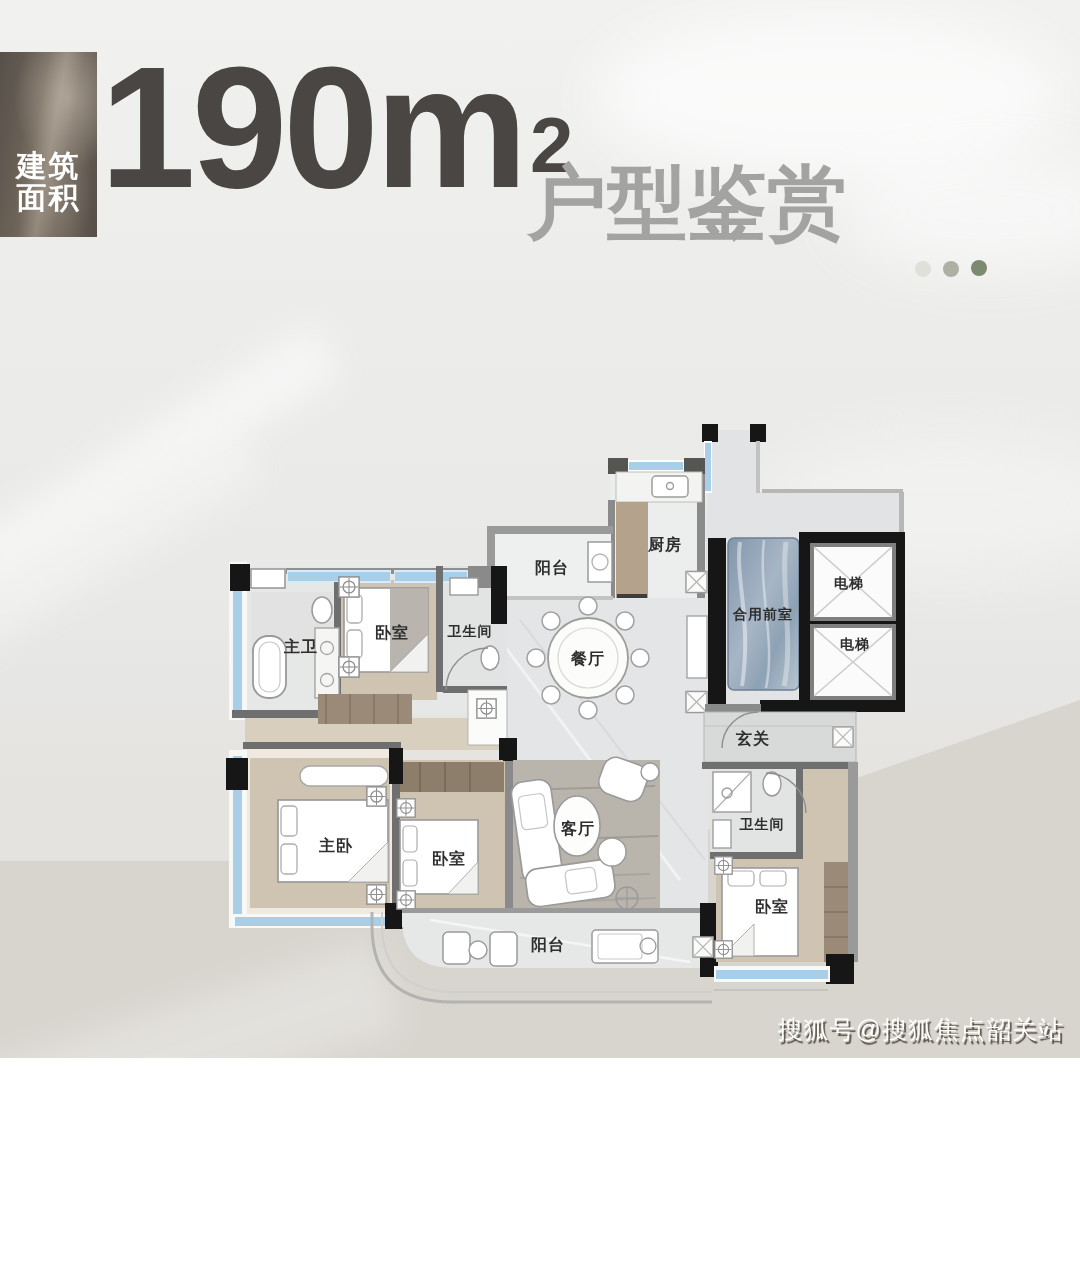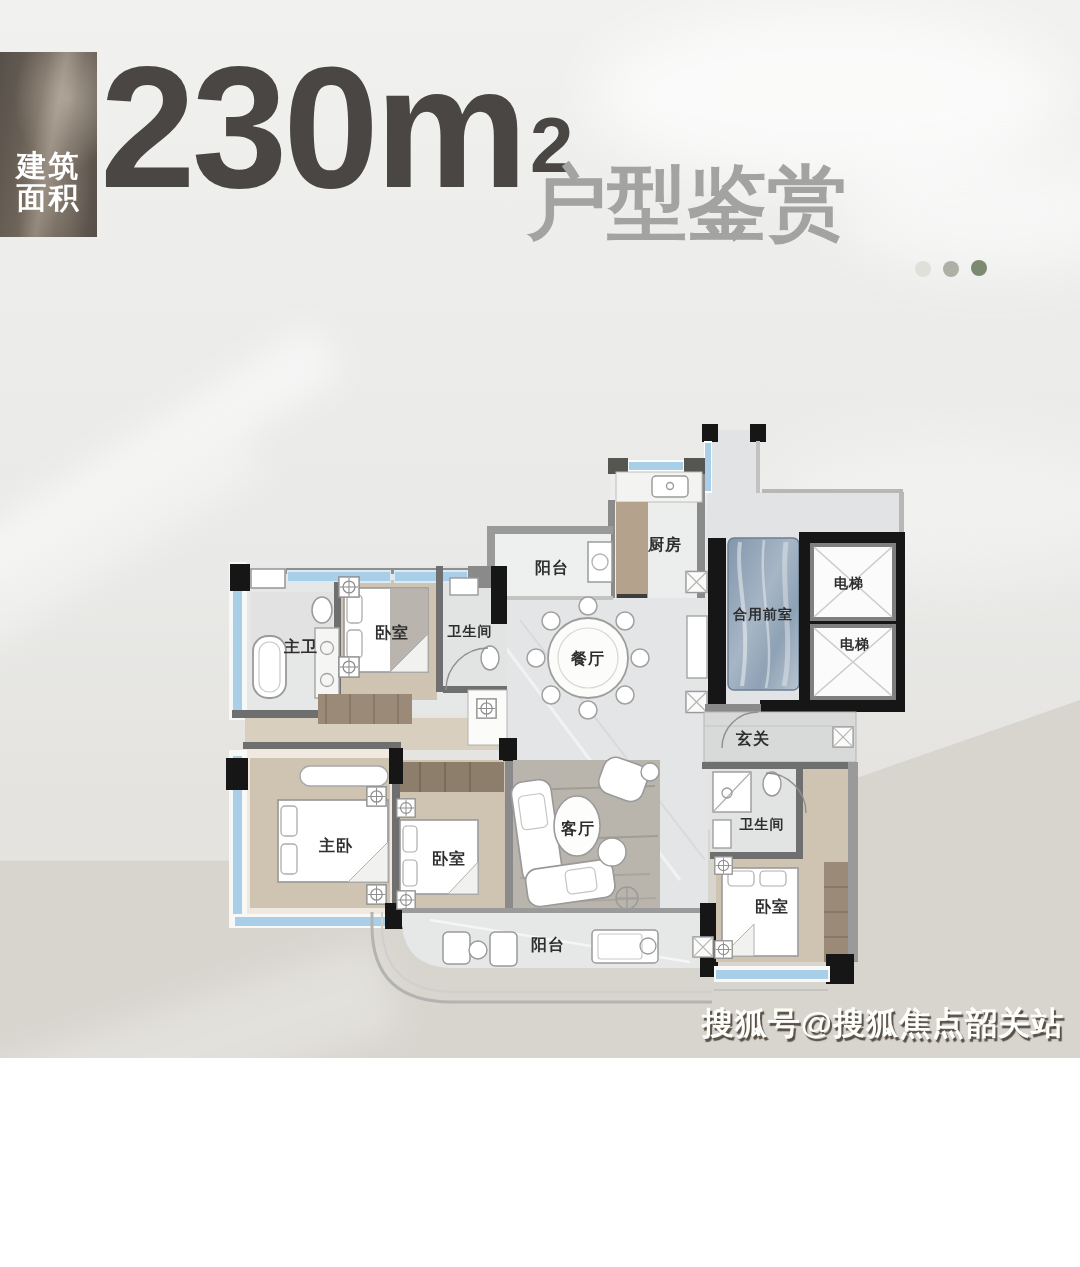--- a/index.html
+++ b/index.html
@@ -52,21 +52,21 @@
   .area-sup{
     font-size:78px;vertical-align:top;position:relative;top:18px;left:6px;letter-spacing:0;
   }
   .plan-title{
     position:absolute;left:527px;top:150px;
     color:#a3a3a2;font-size:80px;font-weight:bold;letter-spacing:0px;white-space:nowrap;
   }
   .dots{position:absolute;left:908px;top:255px;}
   .watermark{
     position:absolute;right:16px;bottom:12px;
-    color:#fdfdfa;font-size:32px;font-weight:bold;letter-spacing:1px;
+    color:#fdfdfa;font-size:25px;font-weight:normal;letter-spacing:1px;
     text-shadow:2px 3px 1px rgba(72,64,52,.9);
     white-space:nowrap;
     margin-left:19px;
   }
   .plan-svg{position:absolute;left:0;top:0;}
   svg text{
     font-family:"Liberation Sans","DejaVu Sans",sans-serif;
     font-weight:bold;fill:#2e2e2e;
   }
   .rl{font-size:16px;letter-spacing:1px;}
@@ -83,21 +83,21 @@
   <div class="cloud c1"></div>
   <div class="cloud c2"></div>
   <div class="cloud c3"></div>
 
   <div class="badge">
     <div class="badge-text">
       <div>建筑</div>
       <div>面积</div>
     </div>
   </div>
-  <div class="area-big"><span>230m</span><span class="area-sup">2</span></div>
+  <div class="area-big"><span>190m</span><span class="area-sup">2</span></div>
   <div class="plan-title">户型鉴赏</div>
 
   <svg class="dots" width="92" height="26">
     <circle cx="15" cy="14" r="8" fill="#dfe0da"></circle>
     <circle cx="43" cy="14" r="8" fill="#aeb0a6"></circle>
     <circle cx="71" cy="13" r="8" fill="#7d8a72"></circle>
   </svg>
 
   <svg class="plan-svg" width="1080" height="1267" viewBox="0 0 1080 1267">
     <defs>

